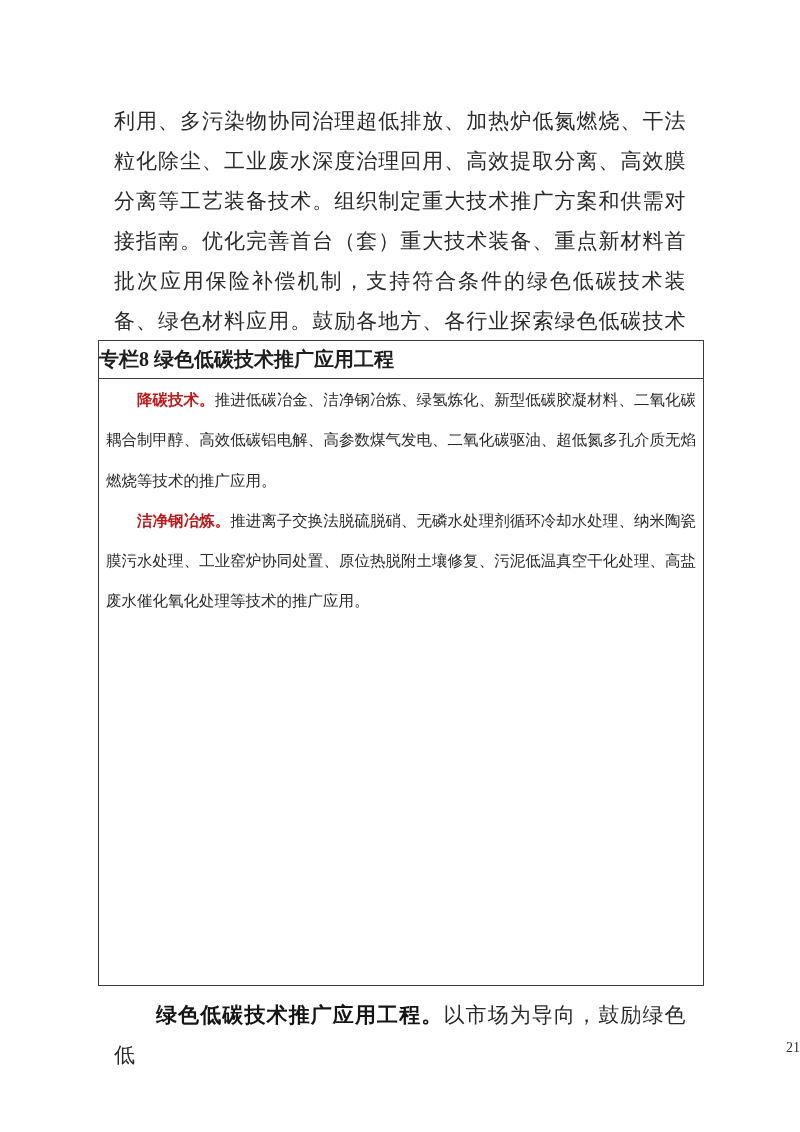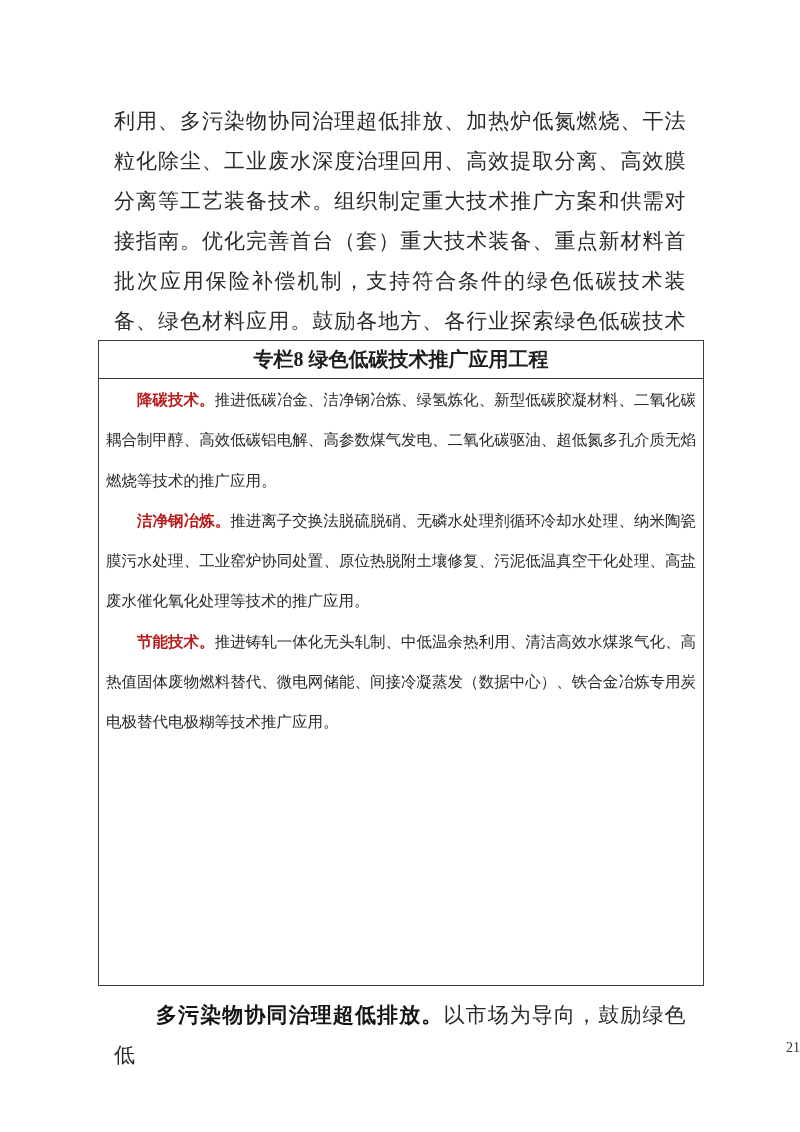--- a/index.html
+++ b/index.html
@@ -34,21 +34,20 @@
     width: 606px;
     height: 646px;
     box-sizing: border-box;
     border: 1px solid #3c3c3c;
     background: #ffffff;
   }
   .callout-title {
     height: 37px;
     line-height: 37px;
     border-bottom: 1px solid #3c3c3c;
-    text-align: center;
     font-size: 20px;
     font-weight: 700;
     color: #1d1d1d;
     font-family: "Liberation Serif", "DejaVu Serif", serif;
   }
   .callout-content {
     height: 606px;
     padding: 1px 7px 0 7px;
     box-sizing: border-box;
     overflow: hidden;
@@ -97,23 +96,22 @@
 
 <div class="page">
 
   <div class="main-text">利用、多污染物协同治理超低排放、加热炉低氮燃烧、干法粒化除尘、工业废水深度治理回用、高效提取分离、高效膜分离等工艺装备技术。组织制定重大技术推广方案和供需对接指南。优化完善首台（套）重大技术装备、重点新材料首批次应用保险补偿机制，支持符合条件的绿色低碳技术装备、绿色材料应用。鼓励各地方、各行业探索绿色低碳技术推广新机制。</div>
 
   <div class="callout">
     <div class="callout-title">专栏8 绿色低碳技术推广应用工程</div>
     <div class="callout-content">
       <p><span class="section-label">降碳技术。</span><span>推进低碳冶金、洁净钢冶炼、绿氢炼化、新型低碳胶凝材料、二氧化碳耦合制甲醇、高效低碳铝电解、高参数煤气发电、二氧化碳驱油、超低氮多孔介质无焰燃烧等技术的推广应用。</span></p>
       <p><span class="section-label">洁净钢冶炼。</span><span>推进离子交换法脱硫脱硝、无磷水处理剂循环冷却水处理、纳米陶瓷膜污水处理、工业窑炉协同处置、原位热脱附土壤修复、污泥低温真空干化处理、高盐废水催化氧化处理等技术的推广应用。</span></p>
-      <p><span class="section-label">节能技术。</span><span>推进铸轧一体化无头轧制、中低温余热利用、清洁高效水煤浆气化、高热值固体废物燃料替代、微电网储能、间接冷凝蒸发（数据中心）、铁合金冶炼专用炭电极替代电极糊等技术推广应用。</span></p>
     </div>
   </div>
 
   <div class="closing">
-    <span class="closing-lead">多污染物协同治理超低排放。</span><span>以市场为导向，鼓励绿色低</span>
+    <span class="closing-lead">绿色低碳技术推广应用工程。</span><span>以市场为导向，鼓励绿色低</span>
   </div>
 
   <div class="page-number">21</div>
 
 </div>
 
 </body></html>

